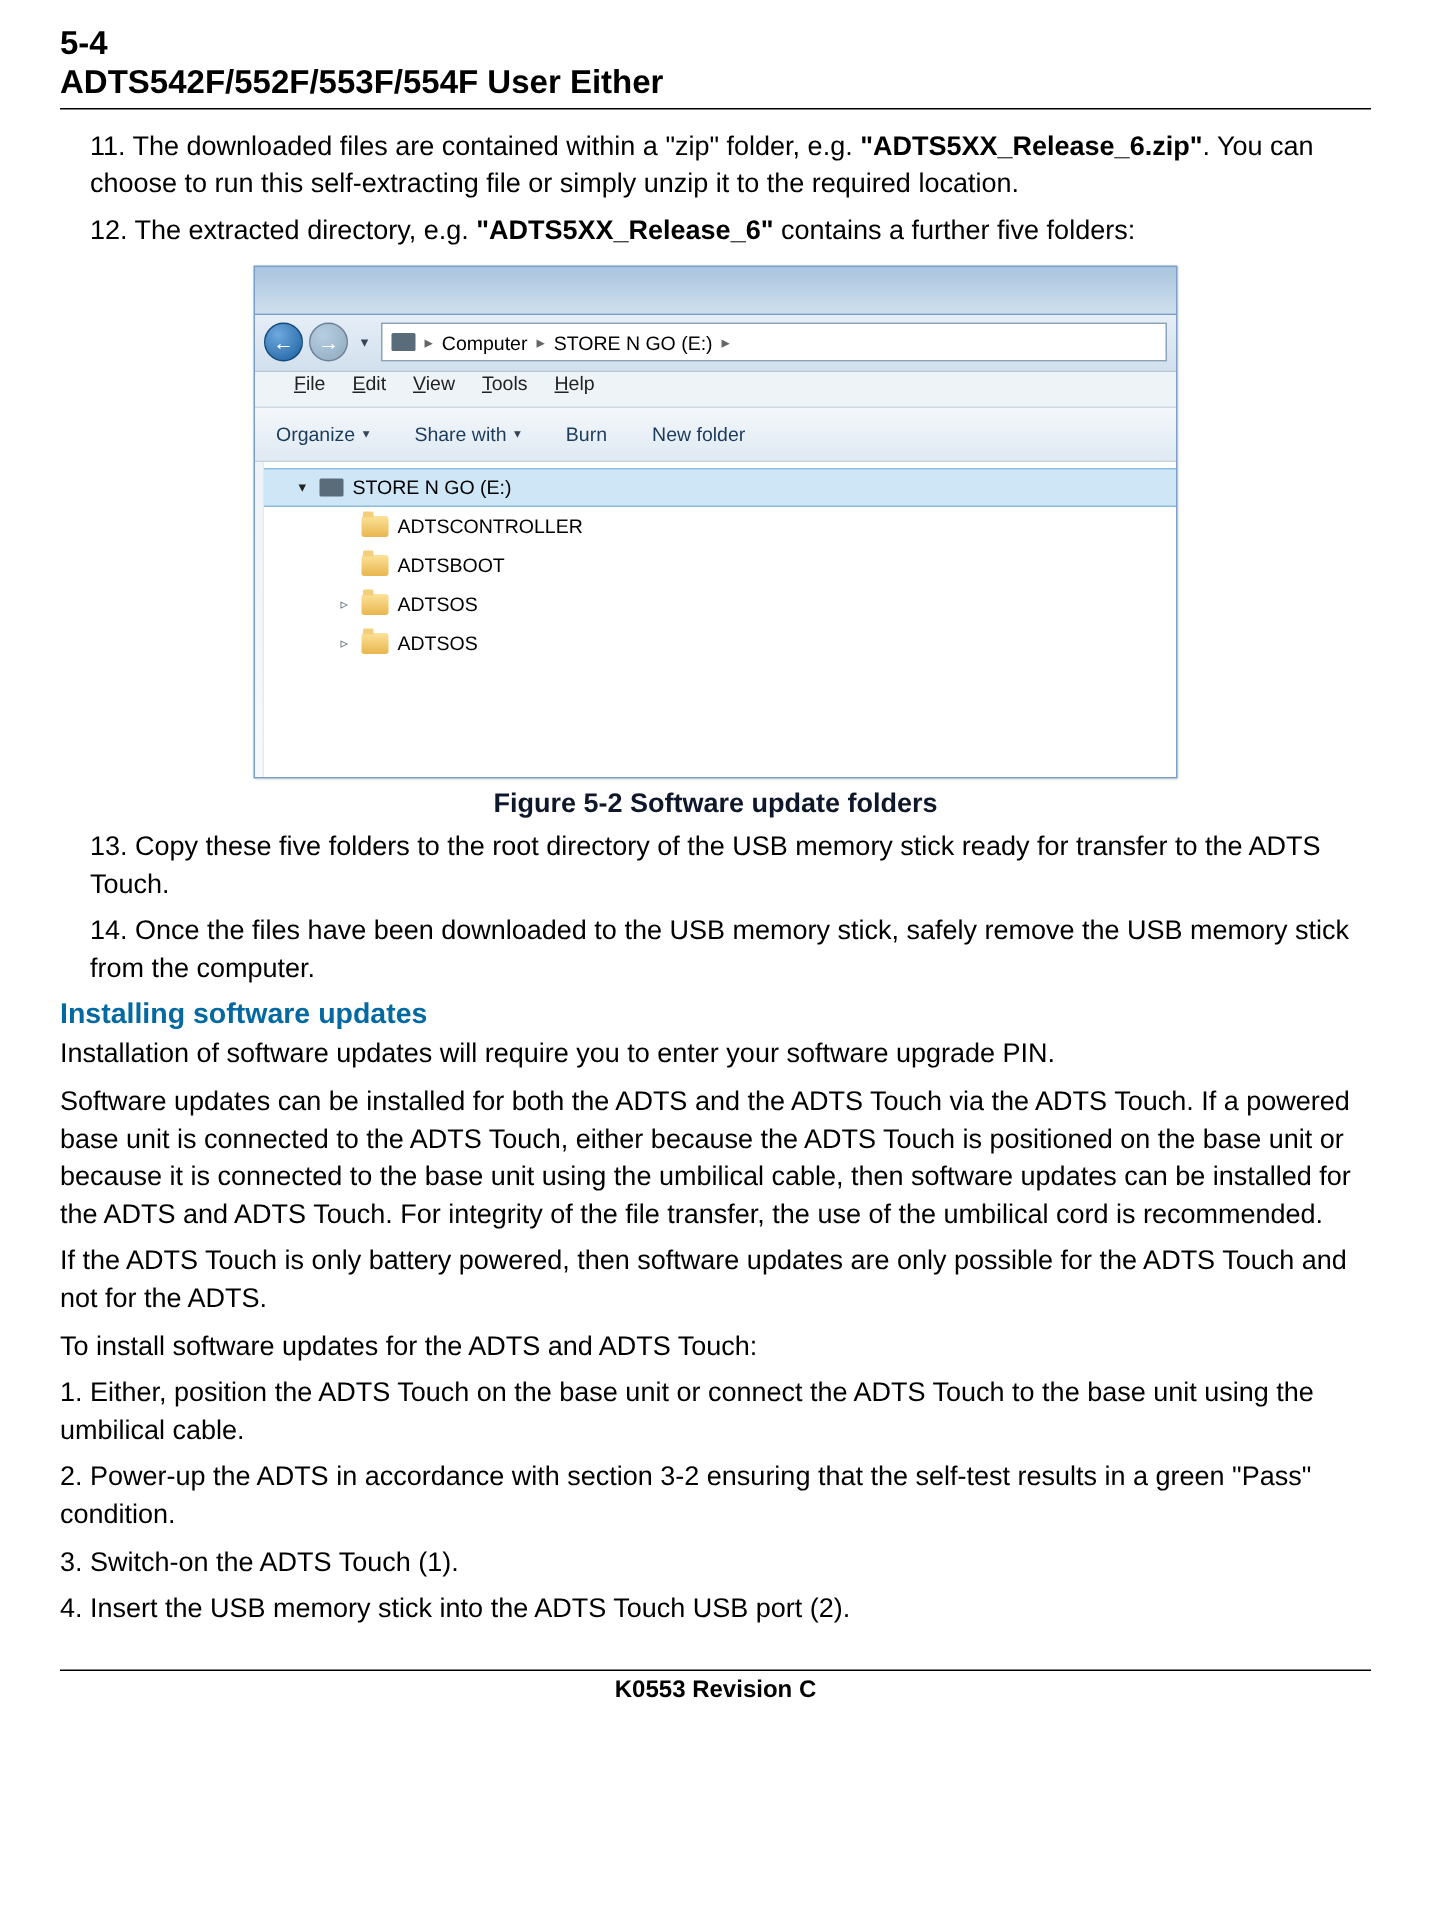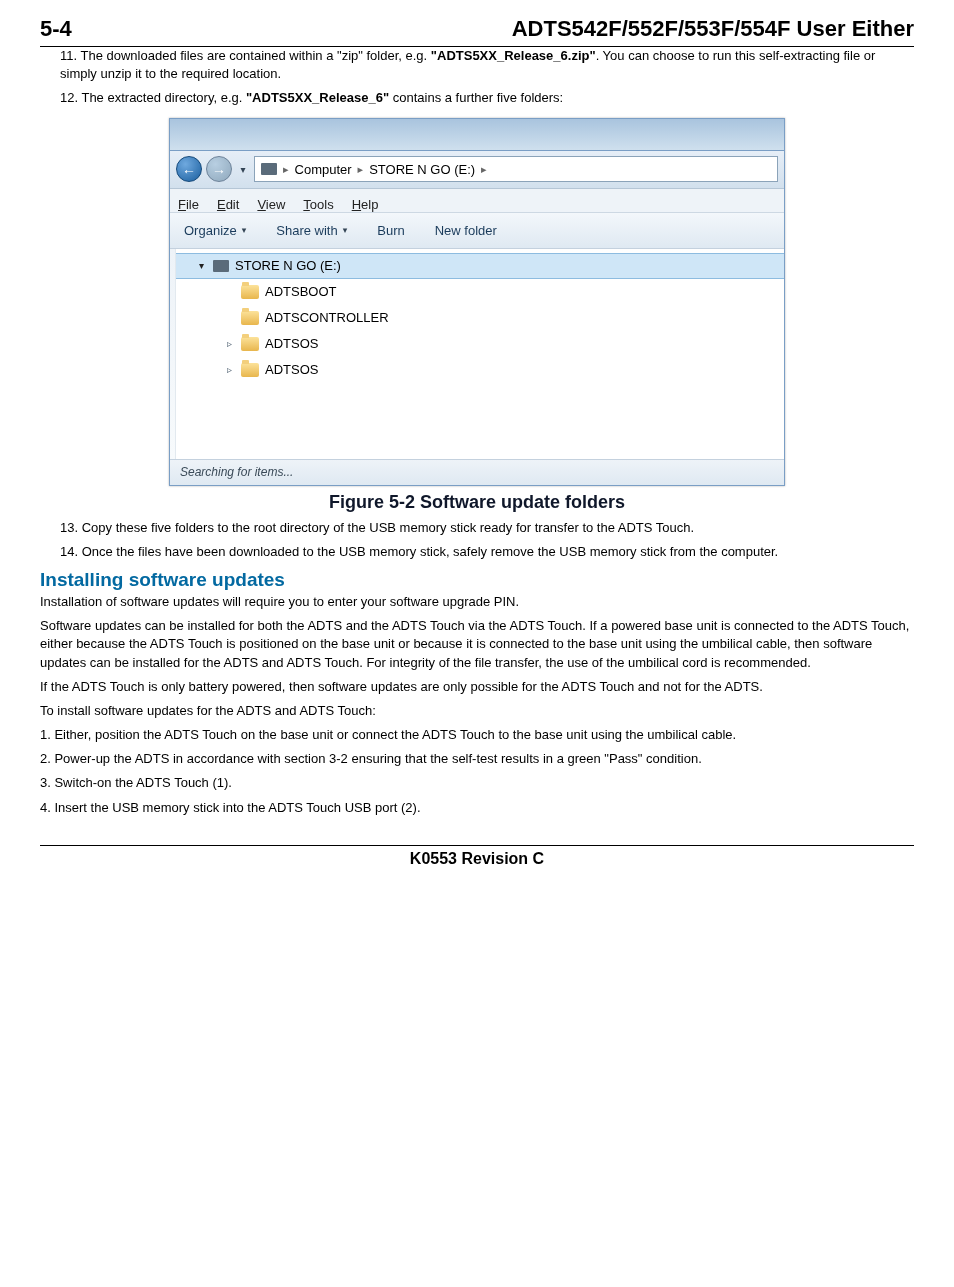--- a/index.html
+++ b/index.html
@@ -9,25 +9,26 @@
       background: #fff;
       color: #000;
       padding: 16px 40px 24px 40px;
     }
     .header-row {
       display: flex;
       justify-content: space-between;
       align-items: baseline;
       border-bottom: 1.5px solid #000;
       padding-bottom: 4px;
-      margin-bottom: 0;
+      margin-bottom: 12px;
+      flex-direction: column;
     }
     .page-num { font-size: 22px; font-weight: bold; }
     .manual-title { font-size: 22px; font-weight: bold; }
-    .body-text { font-size: 13px; line-height: 1.4; margin-bottom: 6px; }
+    .body-text { font-size: 18px; line-height: 1.4; margin-bottom: 6px; }
     .indent { padding-left: 20px; }
     .bold { font-weight: bold; }
     .fig-container { text-align: center; margin: 10px 0 6px; }
     .fig-caption { color: #0f172a; font-weight: bold; font-size: 18px; text-align: center; margin-bottom: 6px; }
     .section-heading { color: #0369a1; font-weight: bold; font-size: 19px; margin-top: 8px; margin-bottom: 2px; }
     .explorer {
       width: 616px; margin: 0 auto; border: 1px solid #7a9ec5;
       background: #fff; font-family: 'Segoe UI', Tahoma, sans-serif; font-size: 13px;
       box-shadow: 0 0 2px rgba(0,0,0,.3);
     }
@@ -50,22 +51,22 @@
     .nav-btn.disabled { background: radial-gradient(circle at 35% 30%, #b8cfe2, #8fa8bc); border-color:#6d8299;}
     .nav-arrow { color:#fff; font-size:14px; }
     .nav-dd { width:14px; color:#345; font-size:10px; display:flex; align-items:center; justify-content:center; }
     .addr-box {
       flex:1; height:26px; background:#fff; border:1px solid #8ba3b9;
       display:flex; align-items:center; padding:0 6px; gap:6px;
     }
     .addr-icon { width:16px; height:12px; background:#5a6b7a; border-radius:1px; position:relative; }
     .addr-sep { color:#666; font-size:11px; }
     .exp-menu {
-      height:24px; background:#eef3f8; display:flex; align-items:flex-end; gap:18px;
-      padding:0 8px; border-bottom:1px solid #cdd8e3; font-size:13px;
+      height:24px; background:#eef3f8; display:flex; align-items:flex-start; gap:18px;
+      padding:0 26px; border-bottom:1px solid #cdd8e3; font-size:13px;
     }
     .exp-menu span { color:#222; }
     .exp-menu .u { text-decoration: underline; }
     .exp-toolbar {
       height:36px; background:linear-gradient(#f3f7fb,#dfe9f2);
       display:flex; gap:30px; padding:0 14px;
       border-bottom:1px solid #c4d1de; font-size:13px; color:#1a3b5b;
     }
     .tbtn { display:flex; align-items:center; gap:5px; }
     .tdd { font-size:9px; color:#345; }
@@ -155,40 +156,39 @@
       <div class="exp-left"></div>
       <div class="exp-tree">
         <div class="tree-row selected">
           <span class="tree-arrow open">▾</span>
           <span class="drive-icon"></span>
           <span>STORE N GO (E:)</span>
         </div>
         <div class="tree-row tree-lvl2">
           <span class="tree-arrow"></span>
           <span class="folder-icon"></span>
+          <span>ADTSCONTROLLER</span>
+        </div>
+        <div class="tree-row tree-lvl2">
+          <span class="tree-arrow"></span>
+          <span class="folder-icon"></span>
           <span>ADTSBOOT</span>
         </div>
         <div class="tree-row tree-lvl2">
-          <span class="tree-arrow"></span>
-          <span class="folder-icon"></span>
-          <span>ADTSCONTROLLER</span>
-        </div>
-        <div class="tree-row tree-lvl2">
           <span class="tree-arrow">▹</span>
           <span class="folder-icon"></span>
           <span>ADTSOS</span>
         </div>
         <div class="tree-row tree-lvl2">
           <span class="tree-arrow">▹</span>
           <span class="folder-icon"></span>
           <span>ADTSOS</span>
         </div>
       </div>
     </div>
-    <div class="exp-status">Searching for items...</div>
   </div>
 </div>
 
 <div class="fig-caption">Figure 5-2 Software update folders</div>
 
 <div class="body-text indent">13. Copy these five folders to the root directory of the USB memory stick ready for transfer to the ADTS Touch.</div>
 <div class="body-text indent">14. Once the files have been downloaded to the USB memory stick, safely remove the USB memory stick from the computer.</div>
 
 <div class="section-heading">Installing software updates</div>
 <div class="body-text">Installation of software updates will require you to enter your software upgrade PIN.</div>

